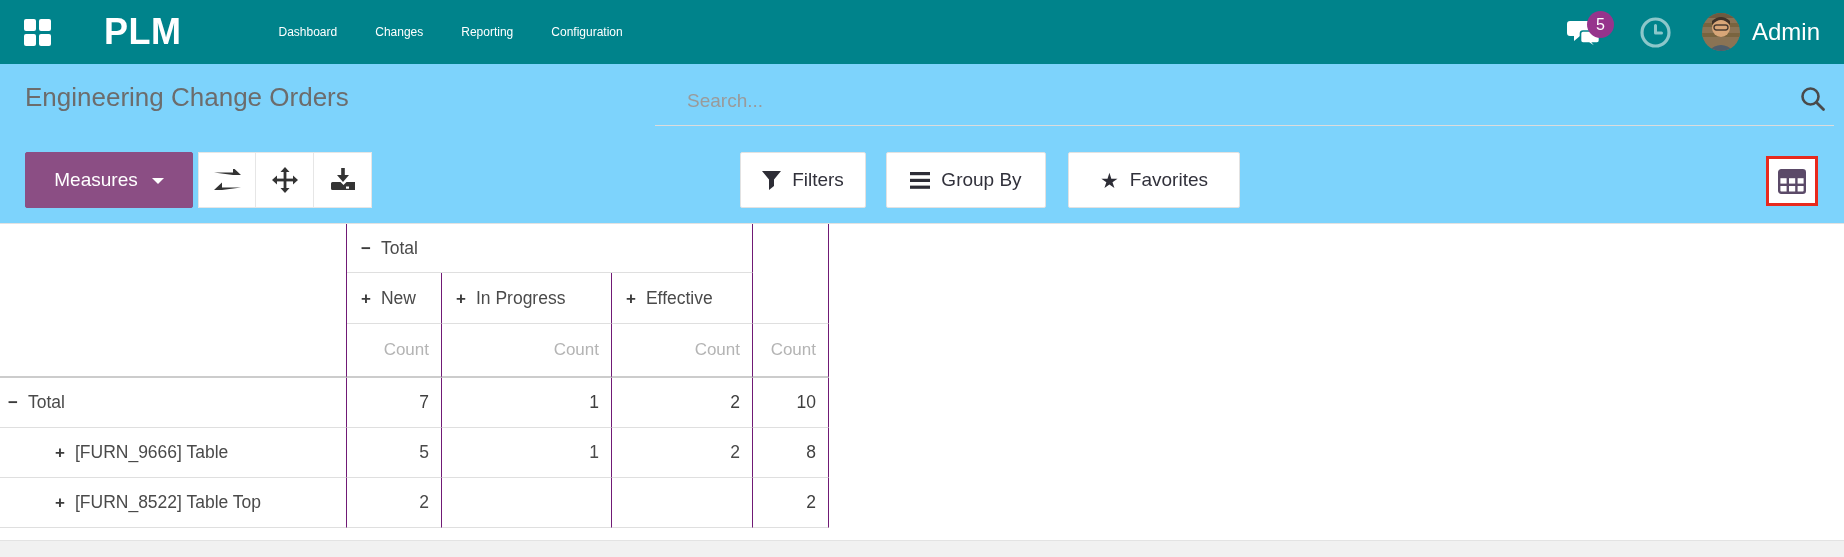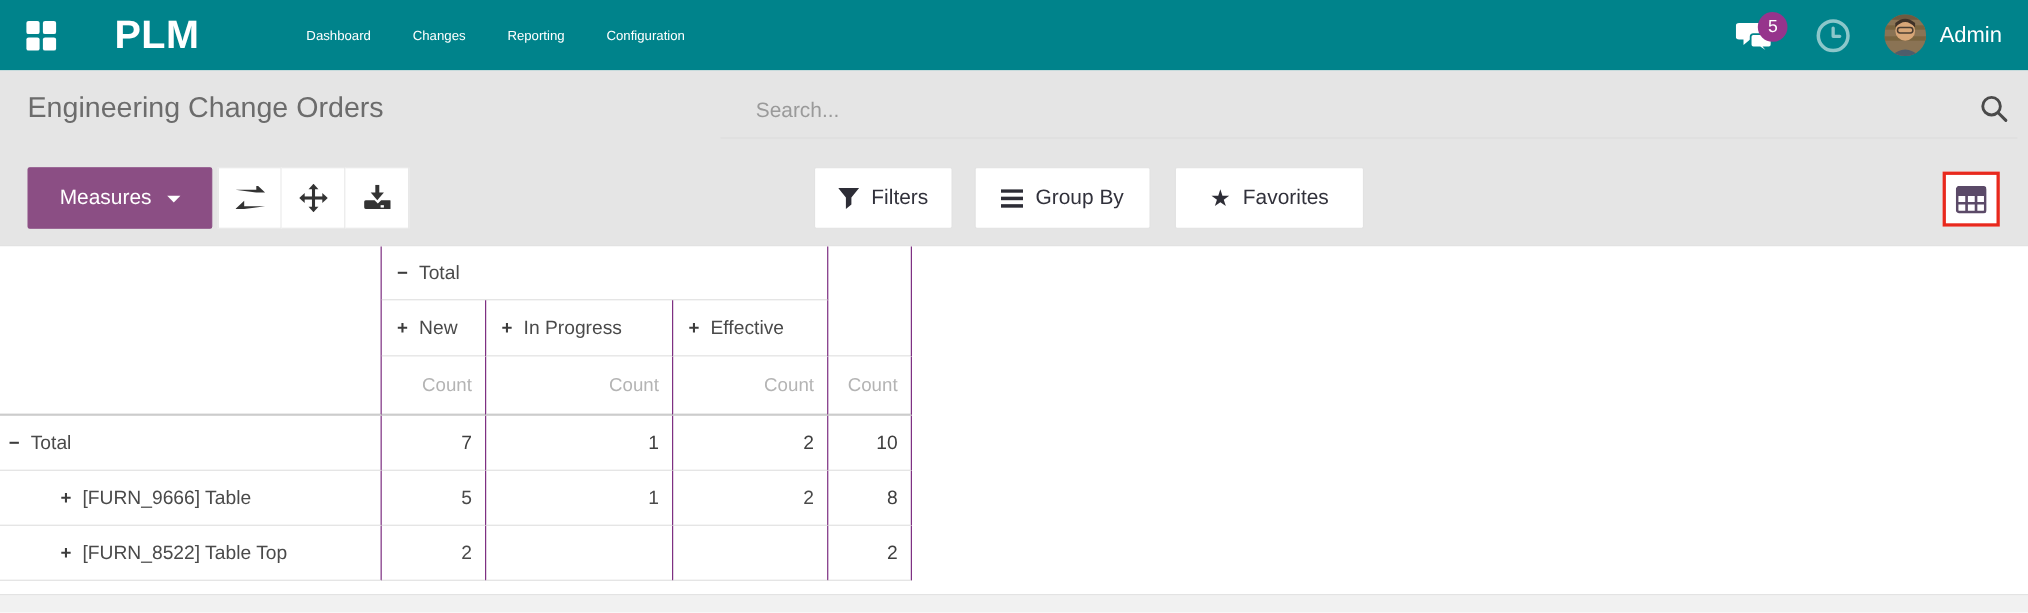--- a/index.html
+++ b/index.html
@@ -24,24 +24,24 @@
   .menu-item{font-size:12px;padding:21px 19px;cursor:pointer;white-space:nowrap;}
   .nav-right{position:absolute;right:24px;top:0;height:64px;display:flex;align-items:center;}
   .messages{position:relative;width:56px;height:42px;cursor:pointer;margin-right:16px;}
   .messages svg{position:absolute;left:0;top:9px;}
   .badge{position:absolute;left:20px;top:0;min-width:27px;height:27px;border-radius:14px;
     background:var(--badge-bg);color:#fff;font-size:16px;display:flex;align-items:center;
     justify-content:center;padding:0 6px;}
   .clock-btn{margin-right:30px;cursor:pointer;display:flex;align-items:center;}
   .user-menu{display:flex;align-items:center;cursor:pointer;}
   .avatar{width:38px;height:38px;border-radius:50%;overflow:hidden;margin-right:12px;flex:none;}
-  .user-name{font-size:20px;}
+  .user-name{font-size:24px;}
 
   
-  .control{position:relative;height:160px;background:#e5e5e5;border-bottom:1px solid #e2e2e2;}
+  .control{position:relative;height:160px;background:#7dd3fc;border-bottom:1px solid #e2e2e2;}
   .page-title{position:absolute;left:25px;top:18px;font-size:26px;color:#6c6c6c;font-weight:400;}
   .search-area{position:absolute;left:655px;right:10px;top:12px;height:50px;
     border-bottom:1px solid #dcdcdc;display:flex;align-items:center;}
   .search-input{flex:1;border:none;outline:none;font-size:19px;padding-left:32px;
     color:#555;background:transparent;font-family:"Liberation Sans",sans-serif;}
   .search-input::placeholder{color:#9a9a9a;opacity:1;}
   .search-btn{border:none;background:none;cursor:pointer;padding:0 8px 4px 0;display:flex;}
 
   .btn{position:absolute;top:88px;height:56px;display:inline-flex;align-items:center;
     justify-content:center;font-size:19px;background:#fff;border:1px solid #e2e2e2;

